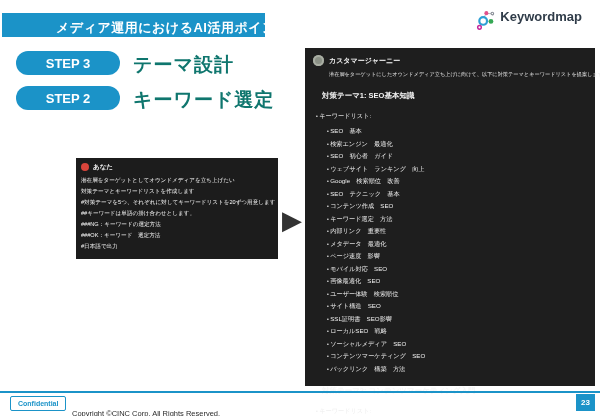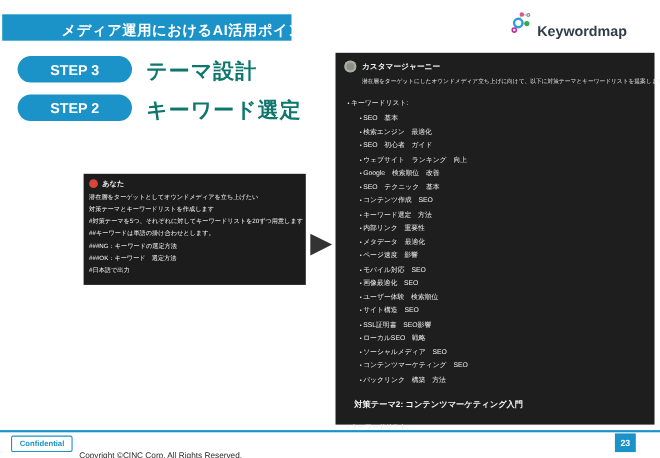--- a/index.html
+++ b/index.html
@@ -7,21 +7,21 @@
     font-family:"Liberation Sans","DejaVu Sans",sans-serif; }
   .abs { position:absolute; }
 
   
   .banner { left:2px; top:13px; width:263px; height:24px; background:#1b93c8;
     display:flex; align-items:flex-end; padding-left:46px; gap:8px; }
   .banner-bar { width:3px; height:14px; background:#cfeaf6; }
   .banner-title { color:#ffffff; font-weight:bold; font-size:13px; letter-spacing:.5px; white-space:nowrap; }
 
   
-  .logo { right:30px; top:9px; display:flex; align-items:flex-end; gap:4px; }
+  .logo { right:18px; top:9px; display:flex; align-items:flex-start; gap:4px; }
   .logo-text { font-size:13px; font-weight:bold; color:#303c49; }
 
   
   .step-row1 { top:51px; } .step-row2 { top:86px; }
   .step-pill { left:16px; width:104px; height:24px; background:#1b93c8; border-radius:14px;
     display:flex; align-items:center; justify-content:center; color:#fff; font-weight:bold; font-size:13px; }
   .step-label { left:133px; height:27px; display:flex; align-items:center;
     font-size:19px; font-weight:bold; color:#0f766e; letter-spacing:1px; white-space:nowrap; }
 
   
@@ -50,21 +50,21 @@
   .kw-list { margin:4px 0 0 14px; }
   .kw-item { font-size:6.2px; line-height:11.5px; white-space:nowrap; color:#f0f0f0; }
   .kw-item::before { content:"• "; font-size:5px; }
   .theme2-heading { margin-top:11px; }
 
   
   .footer-rule { left:0; top:391px; width:600px; height:2px; background:#1b93c8; }
   .confidential { left:10px; top:396px; border:1px solid #1b93c8; border-radius:2px;
     color:#1b93c8; font-size:7px; font-weight:bold; padding:3px 7px; background:#fff; }
   .copyright { left:72px; top:409px; font-size:7.5px; color:#2a2a2a; }
-  .page-badge { right:22px; top:394px; width:19px; height:17px; background:#1b93c8; color:#fff;
+  .page-badge { right:5px; top:394px; width:19px; height:17px; background:#1b93c8; color:#fff;
     font-size:8px; font-weight:bold; display:flex; align-items:center; justify-content:center;text-align:right; }
 </style>
 </head>
 <body>
 
 <div class="abs banner">
   <span class="banner-bar"></span>
   <span class="banner-title">メディア運用におけるAI活用ポイント</span>
 </div>
 
@@ -108,20 +108,21 @@
 
 <div class="abs arrow">▶</div>
 
 <div class="abs response">
   <div class="resp-header">
     <span class="avatar-assistant"></span>
     <span class="resp-role">カスタマージャーニー</span>
   </div>
   <div class="resp-intro">潜在層をターゲットにしたオウンドメディア立ち上げに向けて、以下に対策テーマとキーワードリストを提案します。</div>
 
+  <div class="theme-heading">対策テーマ1: SEO基本知識</div>
   <div class="kw-label">キーワードリスト:</div>
   <div class="kw-list">
       <div class="kw-item">SEO　基本</div>
       <div class="kw-item">検索エンジン　最適化</div>
       <div class="kw-item">SEO　初心者　ガイド</div>
       <div class="kw-item">ウェブサイト　ランキング　向上</div>
       <div class="kw-item">Google　検索順位　改善</div>
       <div class="kw-item">SEO　テクニック　基本</div>
       <div class="kw-item">コンテンツ作成　SEO</div>
       <div class="kw-item">キーワード選定　方法</div>

